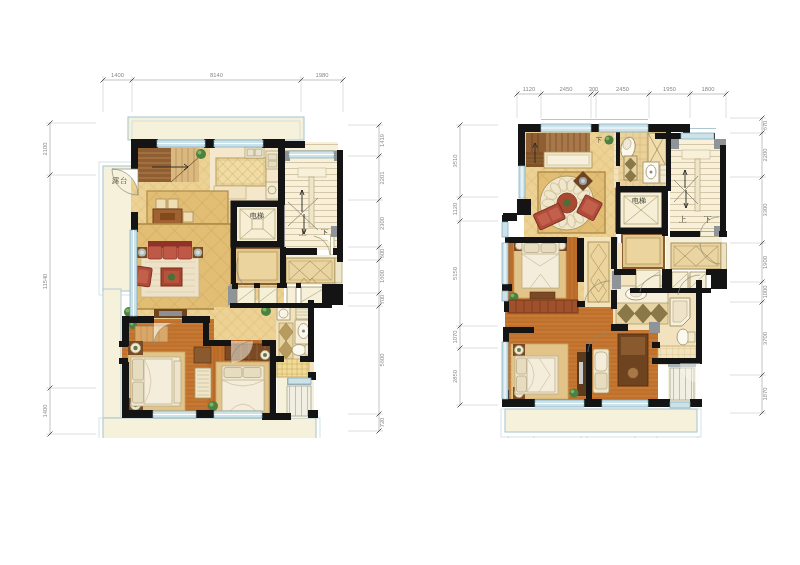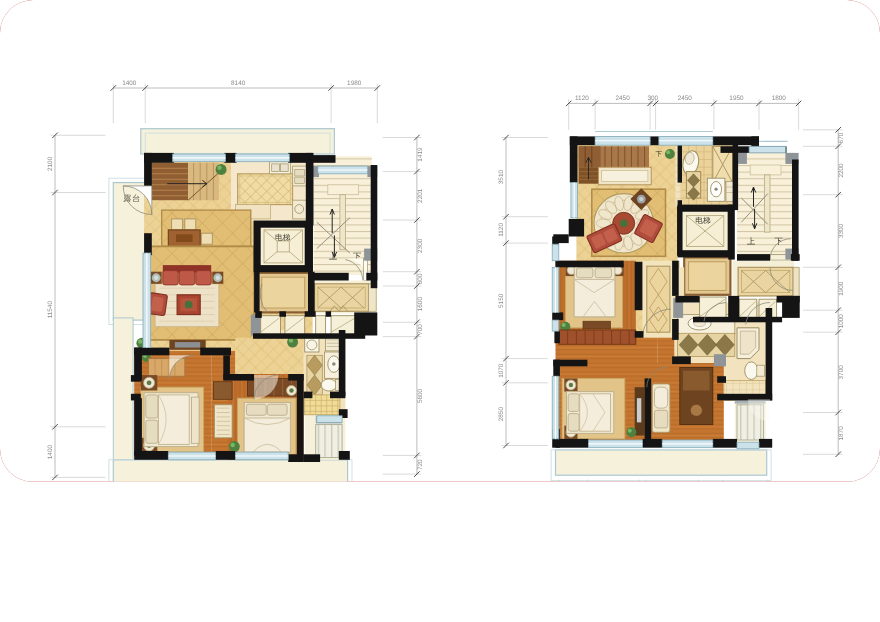--- a/index.html
+++ b/index.html
@@ -1,16 +1,16 @@
 <!DOCTYPE html>
 <html><head>
 <meta charset="utf-8">
 <style>
 html,body{margin:0;padding:0;background:#ffffff;}
-#wrap{width:800px;height:438px;position:relative;overflow:hidden;background:#b91c1c;border-radius:30px;}
+#wrap{width:800px;height:438px;position:relative;overflow:hidden;background:#bef264;}
 text{font-family:"Liberation Sans",sans-serif;}
 </style>
 </head>
 <body>
 <div id="wrap">
 <svg width="800" height="565" viewBox="0 0 800 565">
 <defs>
 <pattern id="tanGrid" width="16" height="16" patternUnits="userSpaceOnUse" patternTransform="rotate(45)">
   <rect width="16" height="16" fill="#EDD295"></rect>
   <path d="M0 0H16M0 8H16M0 0V16M8 0V16" stroke="#D4AF64" stroke-width="0.6" opacity="0.7"></path>

